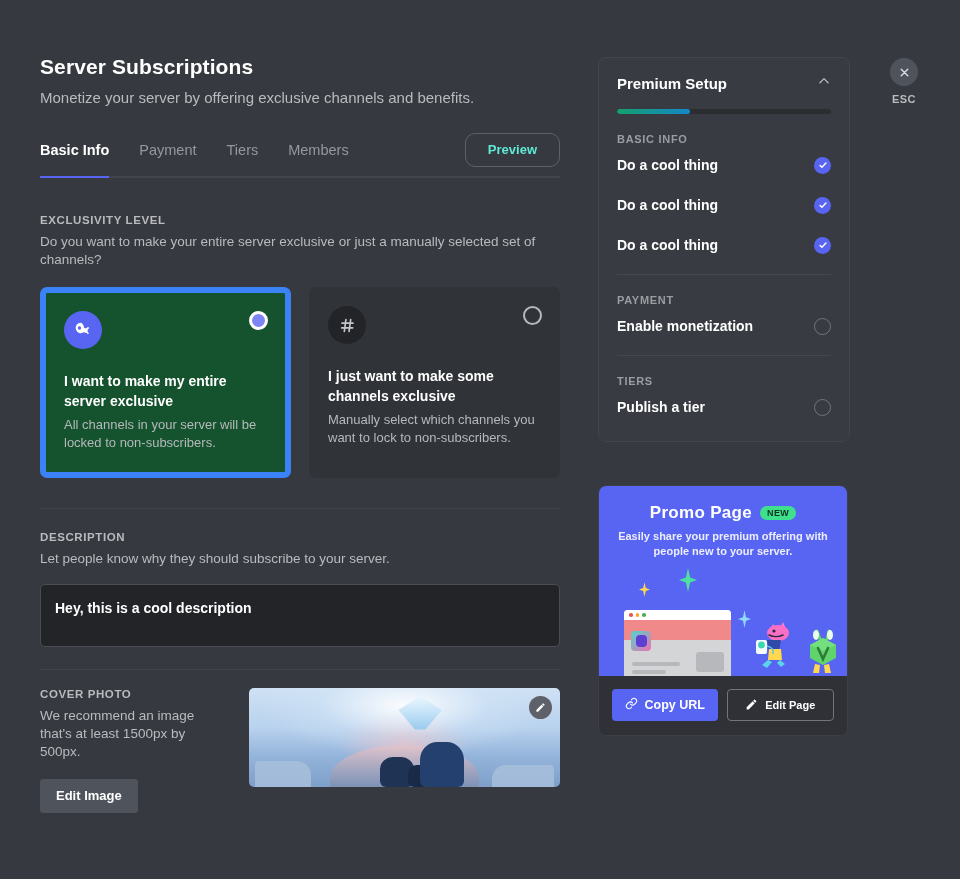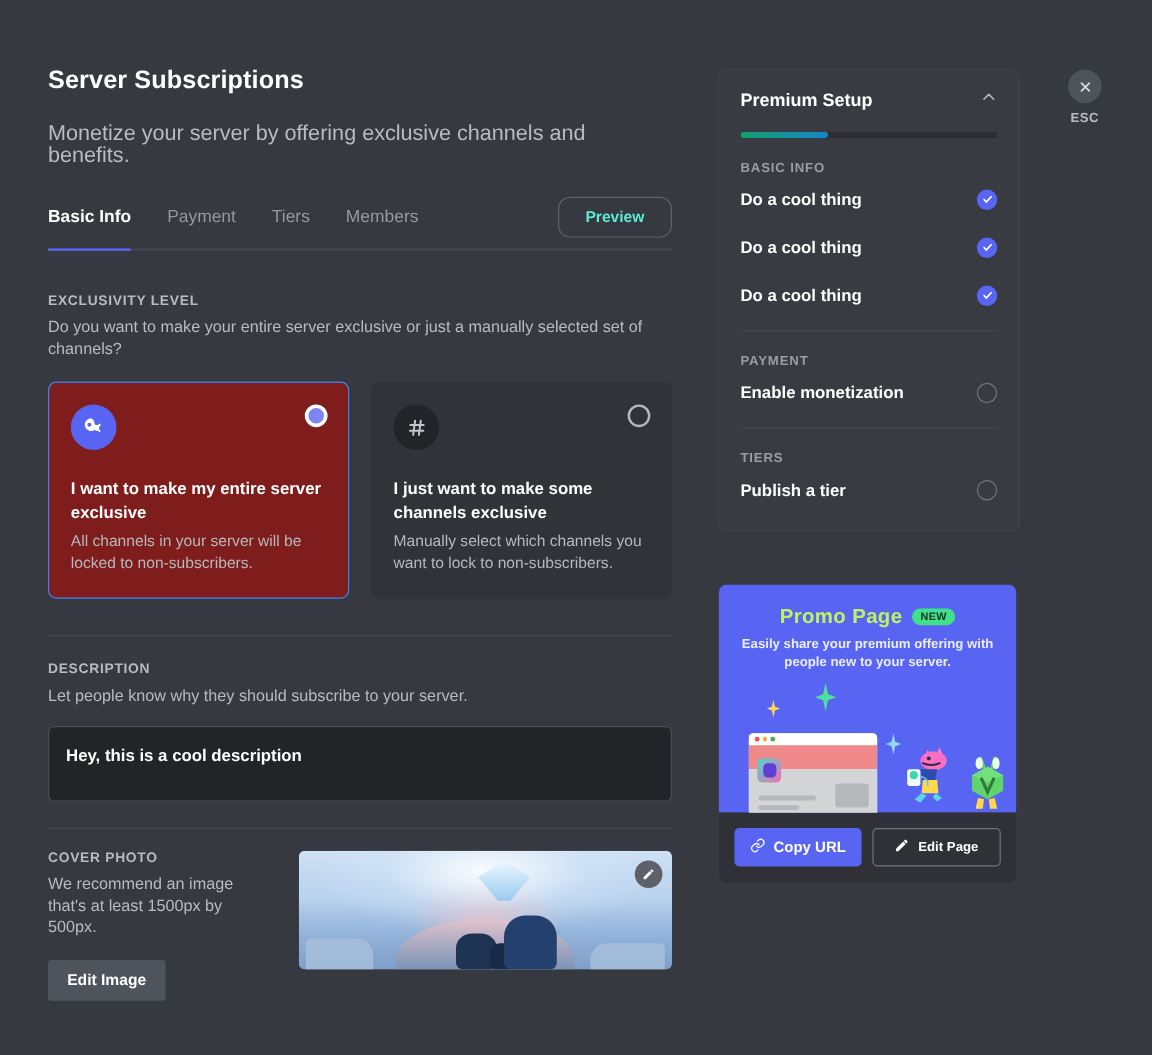--- a/index.html
+++ b/index.html
@@ -12,21 +12,21 @@
   .root { position: relative; width: 960px; height: 879px; background: #36393f; }
 
   
   .main-col { position: absolute; left: 40px; top: 54px; width: 520px; }
 
   .page-title {
     font-size: 21px; font-weight: bold; color: #ffffff;
     letter-spacing: .1px; line-height: 26px;
   }
   .page-subtitle {
-    margin-top: 22px; font-size: 18px; color: #b9bbbe; line-height: 18px;
+    margin-top: 9px; font-size: 15px; color: #b9bbbe; line-height: 18px;
   }
 
   .tabs-row {
     margin-top: 30px; display: flex; align-items: center;
     justify-content: space-between; height: 26px;
   }
   .tabs { display: flex; align-items: flex-end; gap: 30px; }
   .tab {
     font-size: 14.5px; color: #96989d; cursor: pointer; line-height: 19px;
     white-space: nowrap;
@@ -54,21 +54,21 @@
   .section-desc {
     margin-top: 7px; font-size: 13.5px; color: #b9bbbe; line-height: 18px;
     max-width: 500px;
   }
 
   .cards { margin-top: 18px; display: flex; gap: 18px; }
   .choice-card {
     width: 251px; min-height: 170px; border-radius: 7px;
     padding: 18px 18px 20px 18px; position: relative; cursor: pointer;
   }
-  .choice-card.selected { background: #7f1d1d; border: 1px solid #3b82f6; }
+  .choice-card.selected { background: #14532d; border: 6px solid #3b82f6; }
   .choice-card.unselected { background: #303338; border: 1px solid transparent; }
   .card-icon {
     width: 38px; height: 38px; border-radius: 50%;
     display: flex; align-items: center; justify-content: center;
   }
   .card-icon.key { background: #5865f2; }
   .card-icon.hash { background: #232428; }
   .card-radio {
     position: absolute; right: 17px; top: 18px;
     width: 19px; height: 19px; border-radius: 50%;
@@ -178,21 +178,21 @@
     background: #2f3136; border: 1px solid #3c3f45;
   }
   .promo-hero {
     position: relative; height: 190px; background: #5865f2; overflow: hidden;
   }
   .promo-title-row {
     margin-top: 17px; display: flex; align-items: center;
     justify-content: center; gap: 8px;
   }
   .promo-title {
-    font-size: 17px; font-weight: bold; color: #bef264; letter-spacing: .3px; text-align: center;
+    font-size: 17px; font-weight: bold; color: #ffffff; letter-spacing: .3px; text-align: center;
   }
   .promo-new {
     background: #3ee08c; color: #10331f; font-size: 9px; font-weight: bold;
     padding: 2px 7px; border-radius: 8px; letter-spacing: .4px;
   }
   .promo-sub {
     margin-top: 6px; text-align: center; font-size: 11px; font-weight: bold;
     color: #eceefe; line-height: 15px; padding: 0 16px;
   }
   .promo-window {

